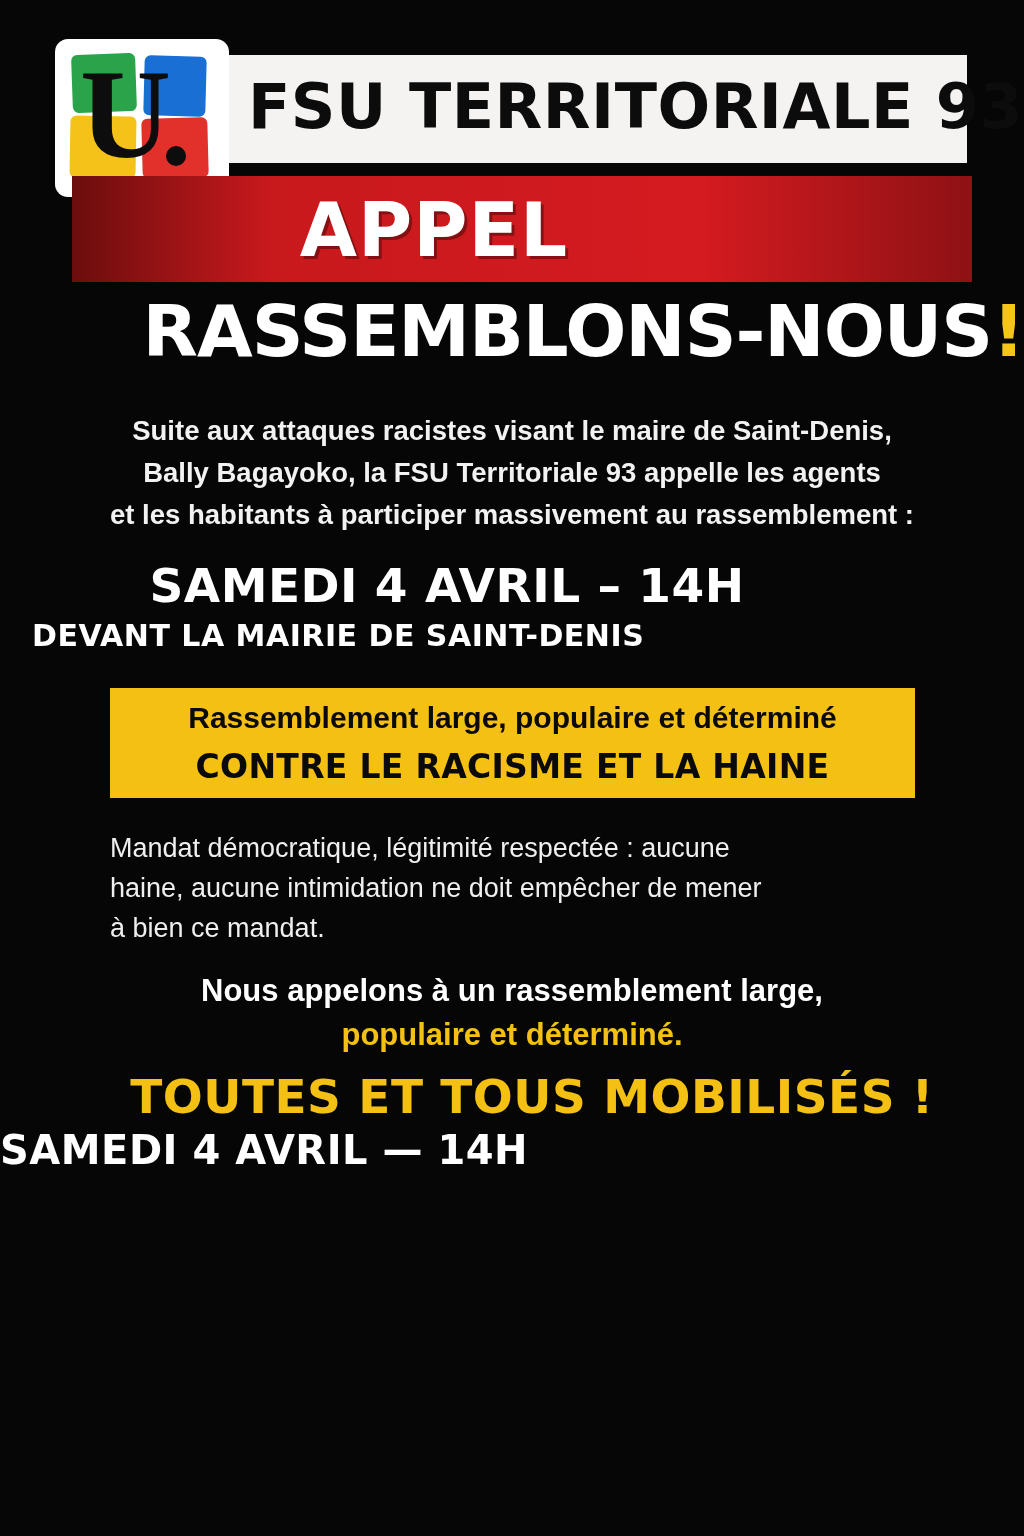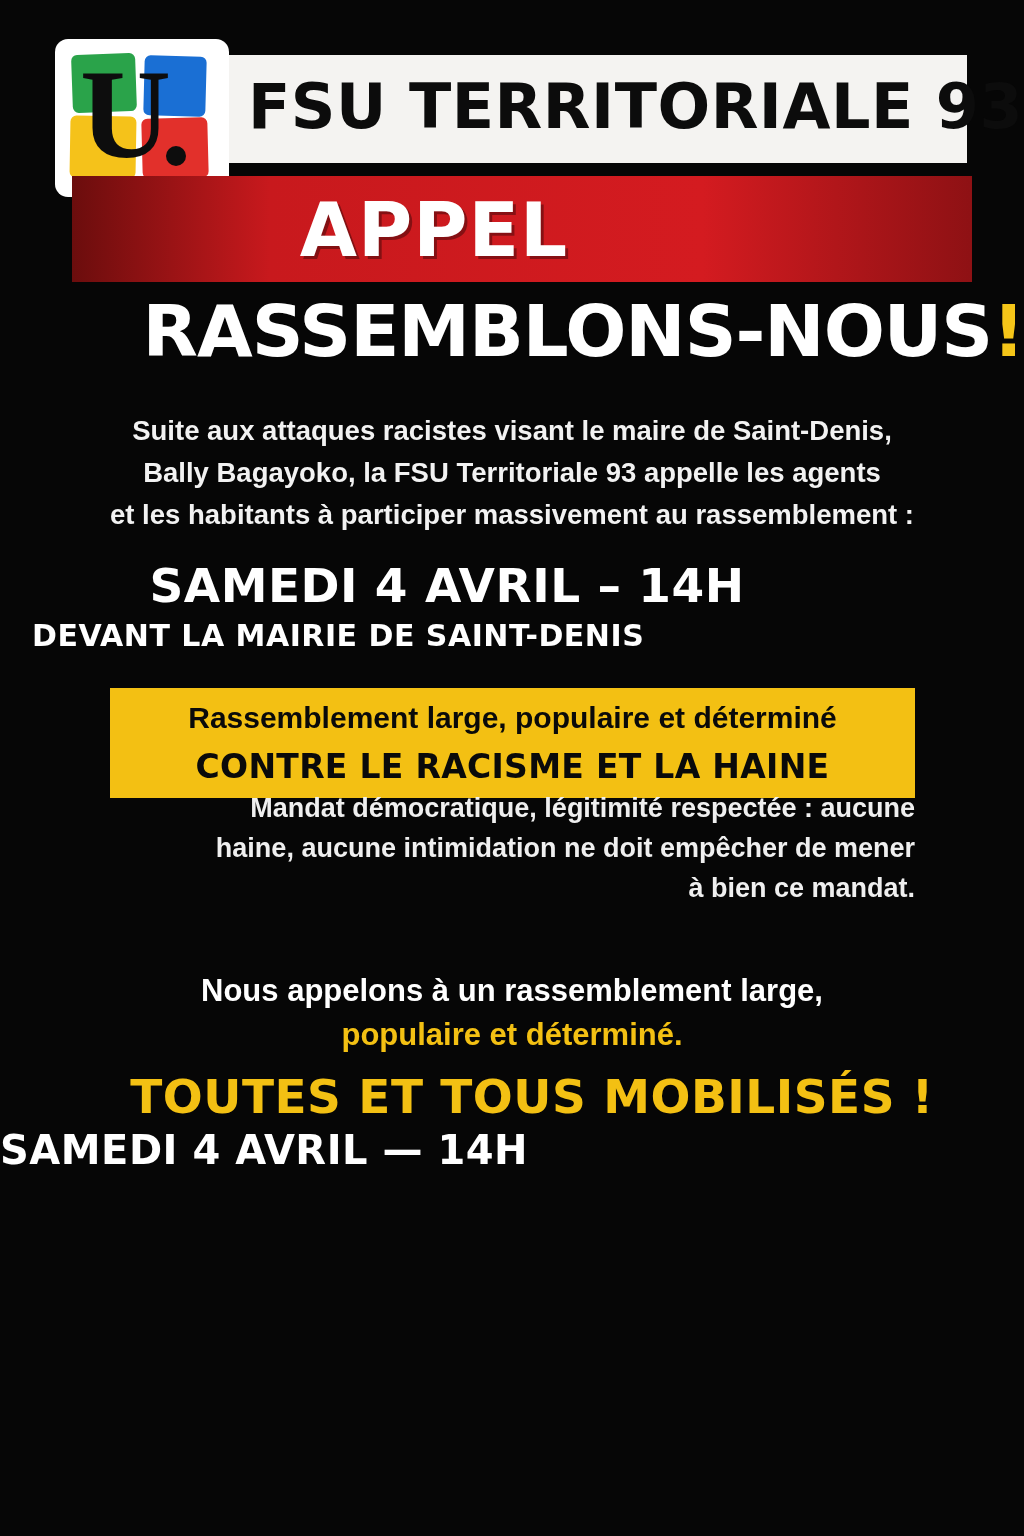--- a/index.html
+++ b/index.html
@@ -199,28 +199,28 @@
     font-weight: 700;
     color: #0a0a0a;
     line-height: 42px;
     letter-spacing: 0.3px;
     font-family: "DejaVu Sans", sans-serif;
   }
 
   
   .mandate {
     position: absolute;
-    top: 788px;
+    top: 828px;
     left: 110px;
     width: 805px;
-    text-align: right;
+    text-align: left;
     font-size: 27px;
     line-height: 40px;
     color: #efefef;
-    font-weight: 700;
+    font-weight: 400;
   }
 
   
   .call-1 {
     position: absolute;
     top: 970px;
     left: 62px;
     width: 900px;
     text-align: center;
     font-size: 31px;

